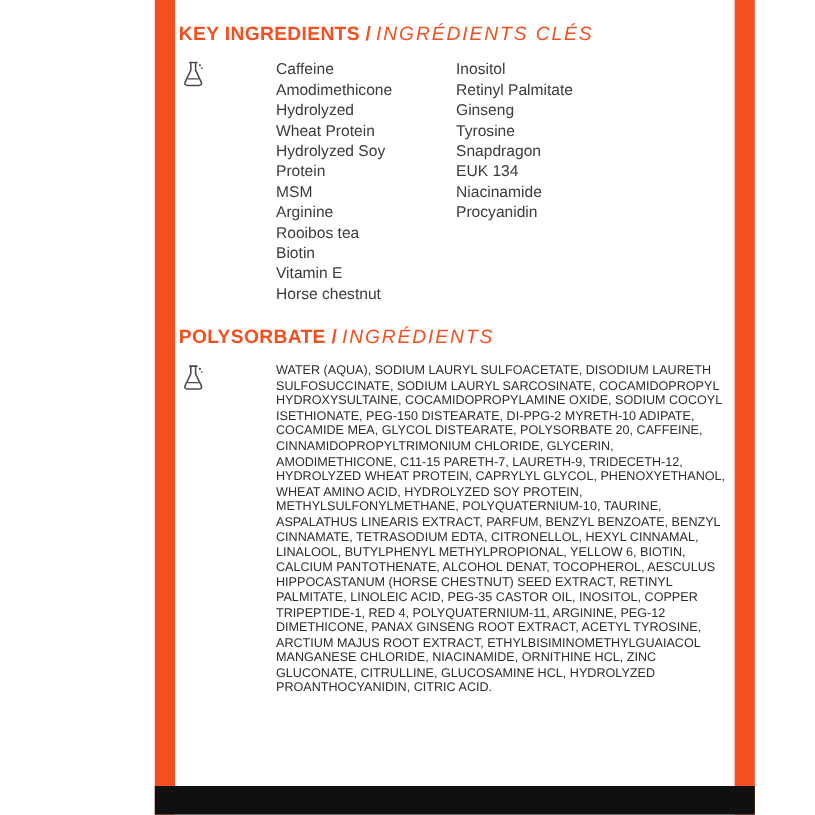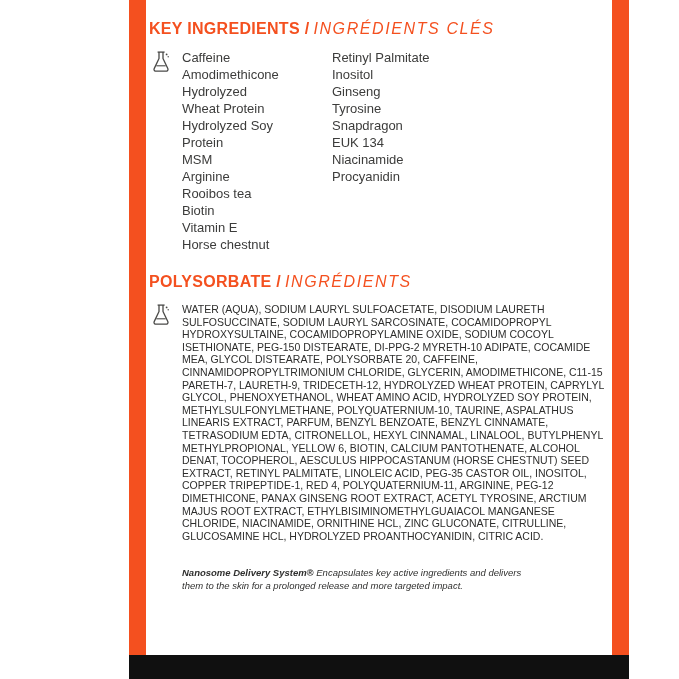--- a/index.html
+++ b/index.html
@@ -37,21 +37,21 @@
   .heading {
     margin: 0;
     color: var(--accent, #f4501f);
     font-size: 16px; line-height: 18px;
     font-weight: 700; letter-spacing: .3px;
     white-space: nowrap;
   }
   .heading .h-fr { font-style: italic; font-weight: 400; letter-spacing: 1.6px; margin-left: 4px; }
   .heading-2 { margin-top: 20px; }
 
-  .section { display: flex; align-items: flex-start; margin-top: 11px; }
+  .section { display: flex; align-items: flex-start; margin-top: 11px; gap: 48px; }
   .icon-col { flex: 0 0 30px; padding-top: 2px; padding-left: 3px; }
   .flask svg { display: block; }
 
   .cols { display: flex; }
   .col { list-style: none; margin: 0; padding: 0; }
   .col li { font-size: 13px; line-height: 17px; color: var(--text, #3c3c3b); }
   .col-left { width: 102px; margin-right: 48px; }
   .col-right { width: 175px; }
 
   .inci {
@@ -102,22 +102,22 @@
             <li>Hydrolyzed Wheat Protein</li>
             <li>Hydrolyzed Soy Protein</li>
             <li>MSM</li>
             <li>Arginine</li>
             <li>Rooibos tea</li>
             <li>Biotin</li>
             <li>Vitamin E</li>
             <li>Horse chestnut</li>
           </ul>
           <ul class="col col-right">
+            <li>Inositol</li>
             <li>Retinyl Palmitate</li>
-            <li>Inositol</li>
             <li>Ginseng</li>
             <li>Tyrosine</li>
             <li>Snapdragon</li>
             <li>EUK 134</li>
             <li>Niacinamide</li>
             <li>Procyanidin</li>
           </ul>
         </div>
       </div>
 
@@ -129,21 +129,18 @@
             <path d="M5.6 1.1h7" stroke="#4a4a48" stroke-width="1.3"></path>
             <path d="M7 1.1v6.4L2.2 17.6c-.7 1.5.4 2.6 2 2.6h9.6c1.6 0 2.7-1.1 2-2.6L11 7.5V1.1" stroke="#4a4a48" stroke-width="1.3" stroke-linejoin="round"></path>
             <path d="M4.3 14.8h9.4" stroke="#4a4a48" stroke-width="1.1"></path>
             <circle cx="14.6" cy="3.4" r="0.9" fill="#4a4a48"></circle>
             <circle cx="16.2" cy="5.8" r="0.7" fill="#4a4a48"></circle>
           </svg>
         </span>
         <p class="inci">WATER (AQUA), SODIUM LAURYL SULFOACETATE, DISODIUM LAURETH SULFOSUCCINATE, SODIUM LAURYL SARCOSINATE, COCAMIDOPROPYL HYDROXYSULTAINE, COCAMIDOPROPYLAMINE OXIDE, SODIUM COCOYL ISETHIONATE, PEG-150 DISTEARATE, DI-PPG-2 MYRETH-10 ADIPATE, COCAMIDE MEA, GLYCOL DISTEARATE, POLYSORBATE 20, CAFFEINE, CINNAMIDOPROPYLTRIMONIUM CHLORIDE, GLYCERIN, AMODIMETHICONE, C11-15 PARETH-7, LAURETH-9, TRIDECETH-12, HYDROLYZED WHEAT PROTEIN, CAPRYLYL GLYCOL, PHENOXYETHANOL, WHEAT AMINO ACID, HYDROLYZED SOY PROTEIN, METHYLSULFONYLMETHANE, POLYQUATERNIUM-10, TAURINE, ASPALATHUS LINEARIS EXTRACT, PARFUM, BENZYL BENZOATE, BENZYL CINNAMATE, TETRASODIUM EDTA, CITRONELLOL, HEXYL CINNAMAL, LINALOOL, BUTYLPHENYL METHYLPROPIONAL, YELLOW 6, BIOTIN, CALCIUM PANTOTHENATE, ALCOHOL DENAT, TOCOPHEROL, AESCULUS HIPPOCASTANUM (HORSE CHESTNUT) SEED EXTRACT, RETINYL PALMITATE, LINOLEIC ACID, PEG-35 CASTOR OIL, INOSITOL, COPPER TRIPEPTIDE-1, RED 4, POLYQUATERNIUM-11, ARGININE, PEG-12 DIMETHICONE, PANAX GINSENG ROOT EXTRACT, ACETYL TYROSINE, ARCTIUM MAJUS ROOT EXTRACT, ETHYLBISIMINOMETHYLGUAIACOL MANGANESE CHLORIDE, NIACINAMIDE, ORNITHINE HCL, ZINC GLUCONATE, CITRULLINE, GLUCOSAMINE HCL, HYDROLYZED PROANTHOCYANIDIN, CITRIC ACID.</p>
       </div>
 
-      <div class="footnote-wrap">
-        <p class="footnote"><strong>Nanosome Delivery System®</strong><span> Encapsulates key active ingredients and delivers them to the skin for a prolonged release and more targeted impact.</span></p>
-      </div>
 
     </div>
 
     <div class="blackbar"></div>
   </div>
 </div>
 
 </body></html>

